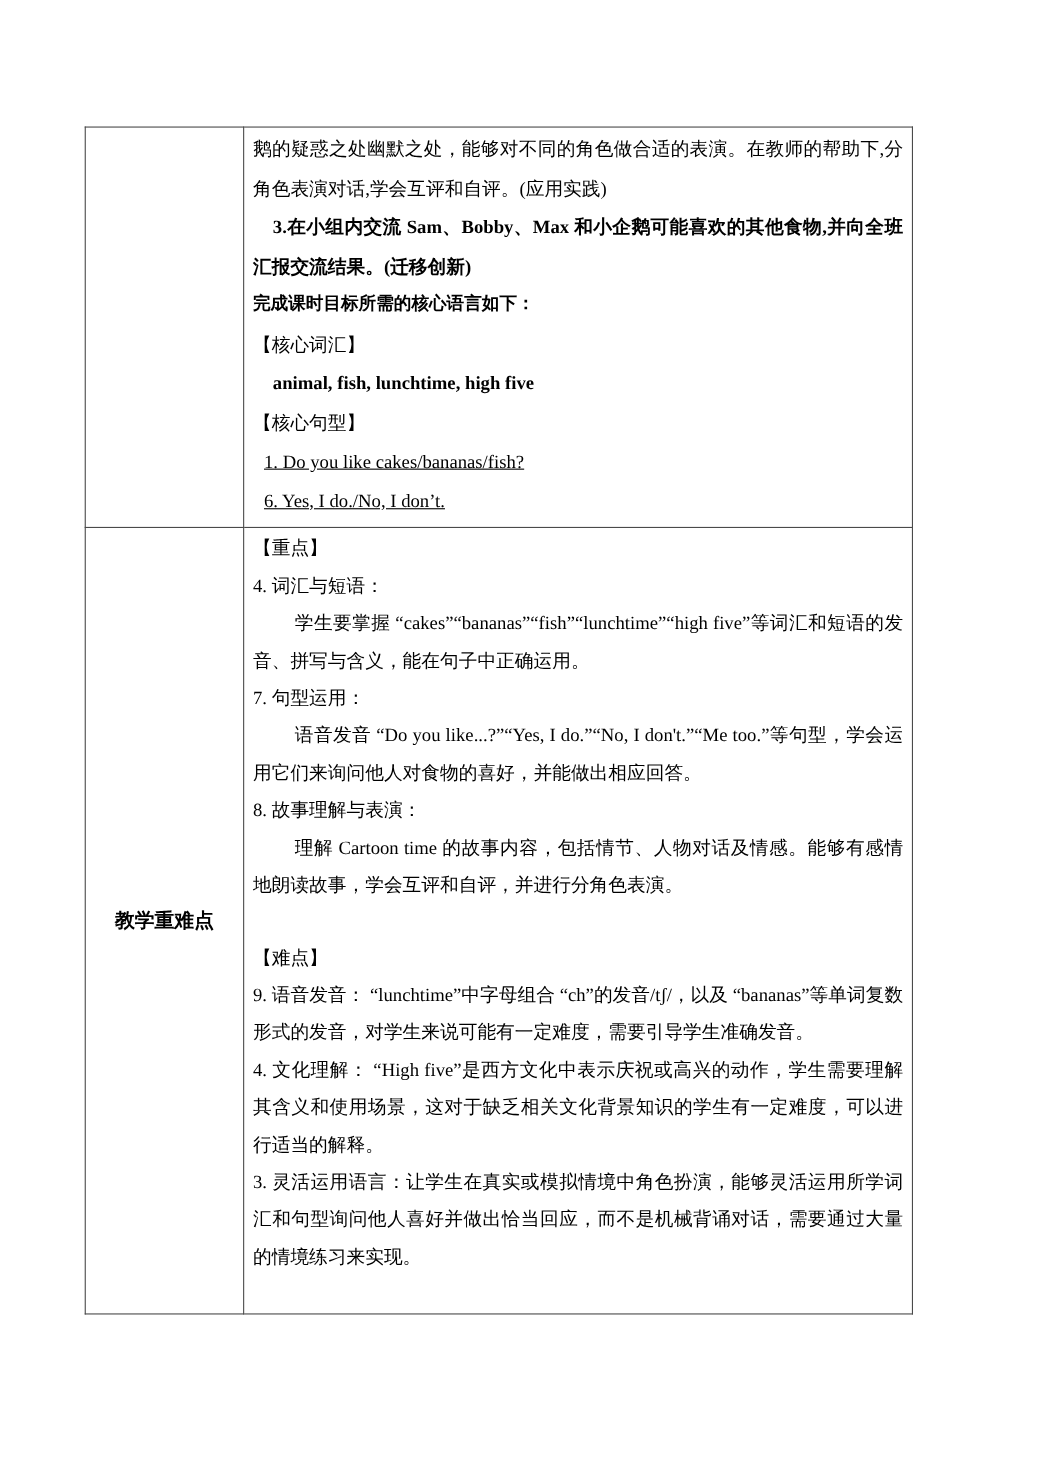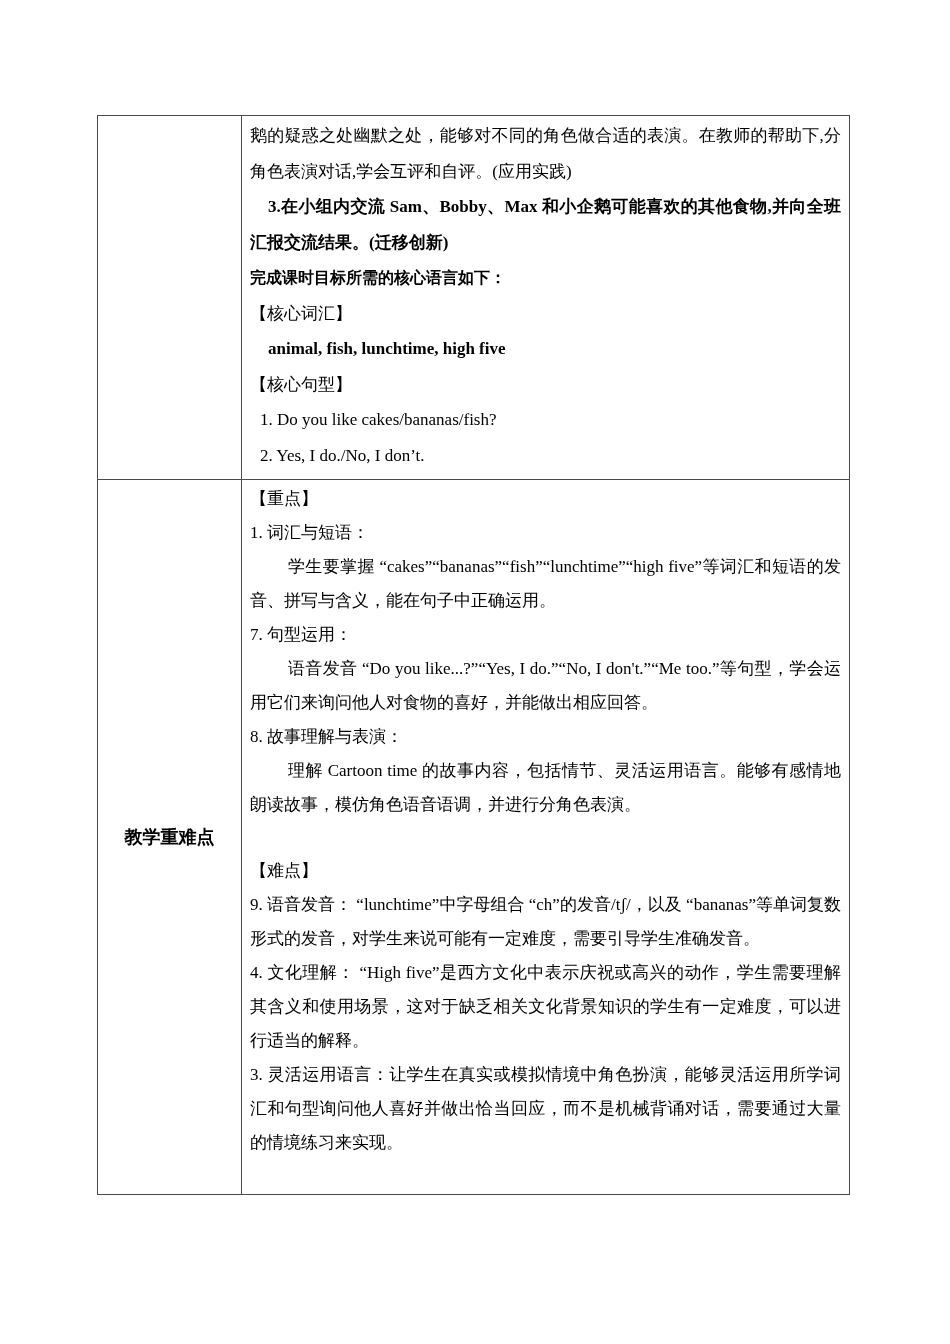--- a/index.html
+++ b/index.html
@@ -1,32 +1,32 @@
 <!DOCTYPE html>
 <html><head>
 <meta charset="utf-8">
 <style>
   html, body { margin: 0; padding: 0; background: #ffffff; }
   body { width: 950px; height: 1344px; position: relative; overflow: hidden;
          font-family: "Liberation Serif", "DejaVu Serif", serif; color: #000; }
   .doc-table { position: absolute; left: 77px; top: 115px; width: 598px;
-               border-collapse: collapse; table-layout: fixed; margin-left: 20px; }
+               border-collapse: collapse; table-layout: fixed; }
   .doc-table td { border: 1.3px solid #4a4a4a; vertical-align: top; padding: 0; }
   .col-label { width: 144px; }
   .col-body { width: 608px; }
   .label-cell { text-align: center; vertical-align: middle !important;
                 font-family: Liberation Sans, sans-serif;
                 font-weight: bold; font-size: 18px; }
   .body-cell { padding: 2px 8px 6px 8px !important; font-size: 17px; }
   .line { line-height: 34px; margin: 0; white-space: normal; text-align: justify; }
   .row1 .line { line-height: 35.5px; }
   .indent1 { text-indent: 18px; font-weight: bold; }
-  .indent-sm { padding-left: 10px; }
+  .indent-sm { padding-left: 10px; text-decoration: underline; }
   .indent2 { text-indent: 38px; }
-  .bold { font-family: Liberation Serif, serif; font-weight: bold; font-size: 16px; }
+  .bold { font-family: Liberation Mono, monospace; font-weight: bold; font-size: 16px; }
   .gap { height: 32px; }
   .row1 { height: 357px; }
   .row2 { height: 715px; }
 </style>
 </head>
 <body>
 
 <table class="doc-table">
   <colgroup>
     <col class="col-label">
@@ -36,36 +36,36 @@
       <tr class="row1">
     <td class="label-cell"></td>
     <td class="body-cell">
       <p class="line">鹅的疑惑之处幽默之处，能够对不同的角色做合适的表演。在教师的帮助下,分角色表演对话,学会互评和自评。(应用实践)</p>
       <p class="line indent1">3.在小组内交流  Sam、Bobby、Max 和小企鹅可能喜欢的其他食物,并向全班汇报交流结果。(迁移创新)</p>
       <p class="line bold">完成课时目标所需的核心语言如下：</p>
       <p class="line">【核心词汇】</p>
       <p class="line indent1">animal, fish, lunchtime, high five</p>
       <p class="line">【核心句型】</p>
       <p class="line indent-sm">1. Do you like cakes/bananas/fish?</p>
-      <p class="line indent-sm">2. Yes, I do./No, I don’t.</p>
+      <p class="line indent-sm">6. Yes, I do./No, I don’t.</p>
     </td>
   </tr>
   <tr class="row2">
     <td class="label-cell">教学重难点</td>
     <td class="body-cell">
       <p class="line">【重点】</p>
 
-      <p class="line">1. 词汇与短语：</p>
+      <p class="line">4. 词汇与短语：</p>
       <p class="line indent2">学生要掌握 “cakes”“bananas”“fish”“lunchtime”“high five”等词汇和短语的发音、拼写与含义，能在句子中正确运用。</p>
 
       <p class="line">7. 句型运用：</p>
       <p class="line indent2">语音发音 “Do you like...?”“Yes, I do.”“No, I don't.”“Me too.”等句型，学会运用它们来询问他人对食物的喜好，并能做出相应回答。</p>
 
       <p class="line">8. 故事理解与表演：</p>
-      <p class="line indent2">理解 Cartoon time 的故事内容，包括情节、灵活运用语言。能够有感情地朗读故事，模仿角色语音语调，并进行分角色表演。</p>
+      <p class="line indent2">理解 Cartoon time 的故事内容，包括情节、人物对话及情感。能够有感情地朗读故事，学会互评和自评，并进行分角色表演。</p>
 
       <div class="gap"></div>
 
       <p class="line">【难点】</p>
       <p class="line">9. 语音发音： “lunchtime”中字母组合 “ch”的发音/tʃ/，以及 “bananas”等单词复数形式的发音，对学生来说可能有一定难度，需要引导学生准确发音。</p>
       <p class="line">4. 文化理解： “High five”是西方文化中表示庆祝或高兴的动作，学生需要理解其含义和使用场景，这对于缺乏相关文化背景知识的学生有一定难度，可以进行适当的解释。</p>
       <p class="line">3. 灵活运用语言：让学生在真实或模拟情境中角色扮演，能够灵活运用所学词汇和句型询问他人喜好并做出恰当回应，而不是机械背诵对话，需要通过大量的情境练习来实现。</p>
     </td>
   </tr>
 </tbody>

